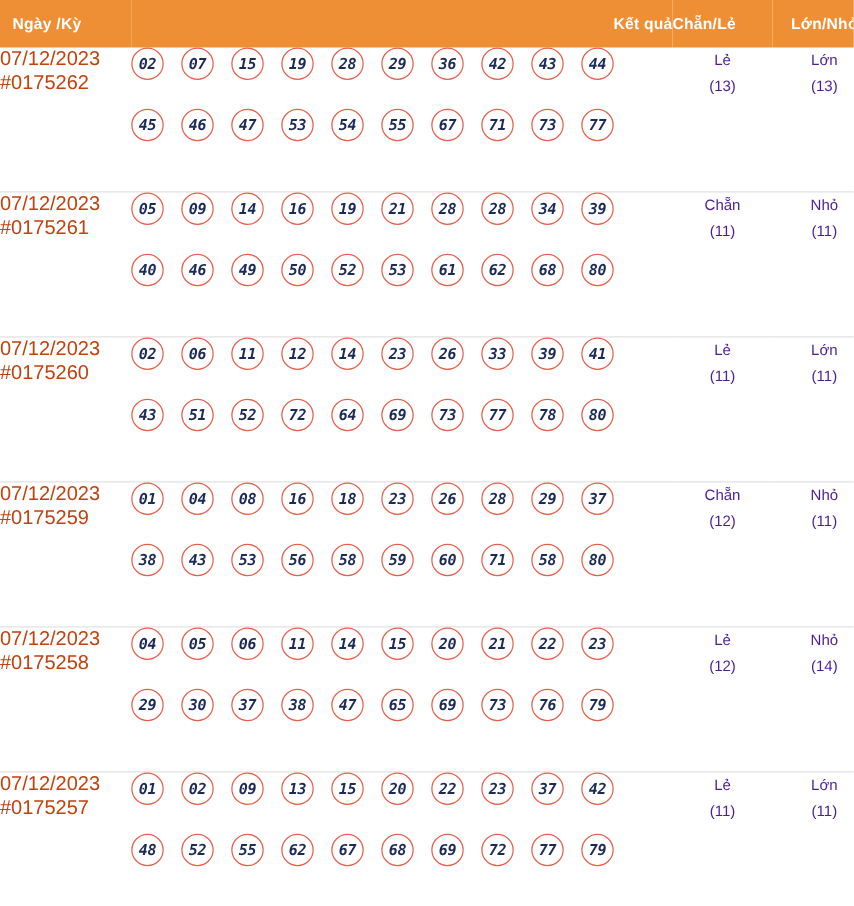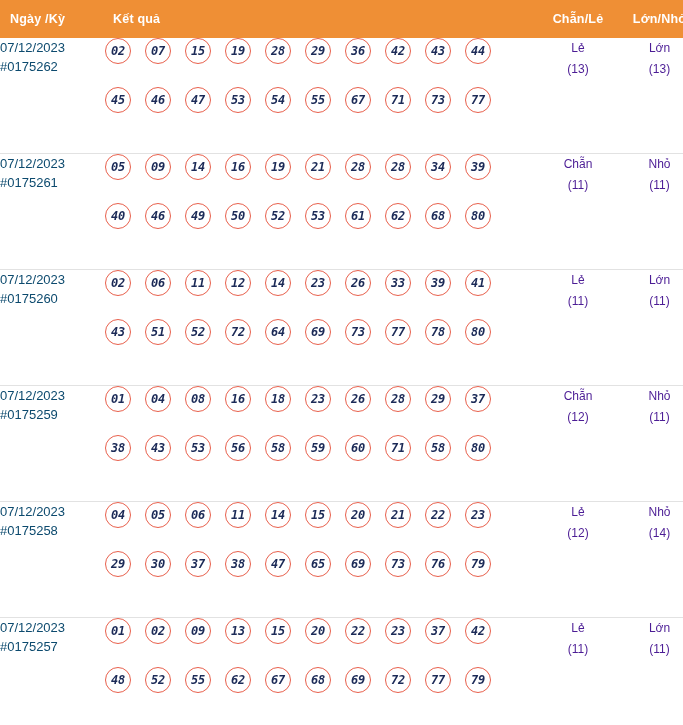--- a/index.html
+++ b/index.html
@@ -28,40 +28,40 @@
   .table-head th {
     padding: 0;
     height: 38px;
     vertical-align: middle;
     font-size: 12.5px;
     font-weight: bold;
     color: #ffffff;
     letter-spacing: 0.2px;
   }
   th.col-date   { width: 95px;  text-align: left;   padding-left: 10px; }
-  th.col-result { width: 425px; text-align: left;   padding-left: 8px;  }
-  th.col-oe     { width: 80px;  text-align: center; }
+  th.col-result { width: 425px; text-align: right;   padding-left: 8px;  }
+  th.col-oe     { width: 80px;  text-align: left; }
   th.col-bs     { width: 83px;  text-align: center; }
 
   
   tbody tr.result-row > td {
     border-top: 1px solid #e2e2e2;
     padding: 0;
     vertical-align: top;
     height: 115px;
   }
   tbody tr.result-row:first-child > td {
     border-top: none;
   }
 
   .date-cell {
     padding: 13px 0 0 10px;
-    font-size: 13px;
+    font-size: 16px;
     line-height: 19px;
-    color: #0c4a6e;
+    color: #c2410c;
     white-space: nowrap;
   }
   .date-cell .period-id {
     display: block;
   }
 
   .result-cell {
     padding: 7px 0 0 6px;
   }
   .ball-line {

